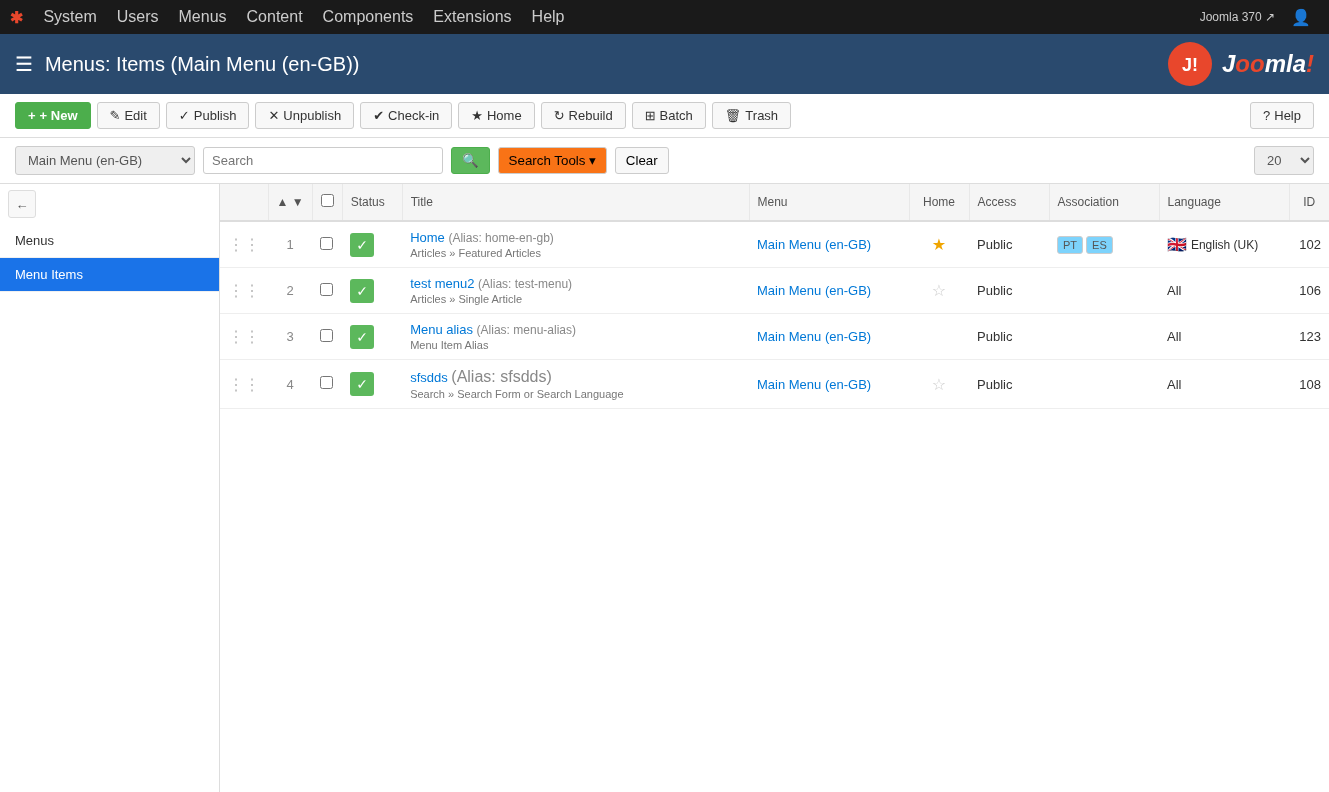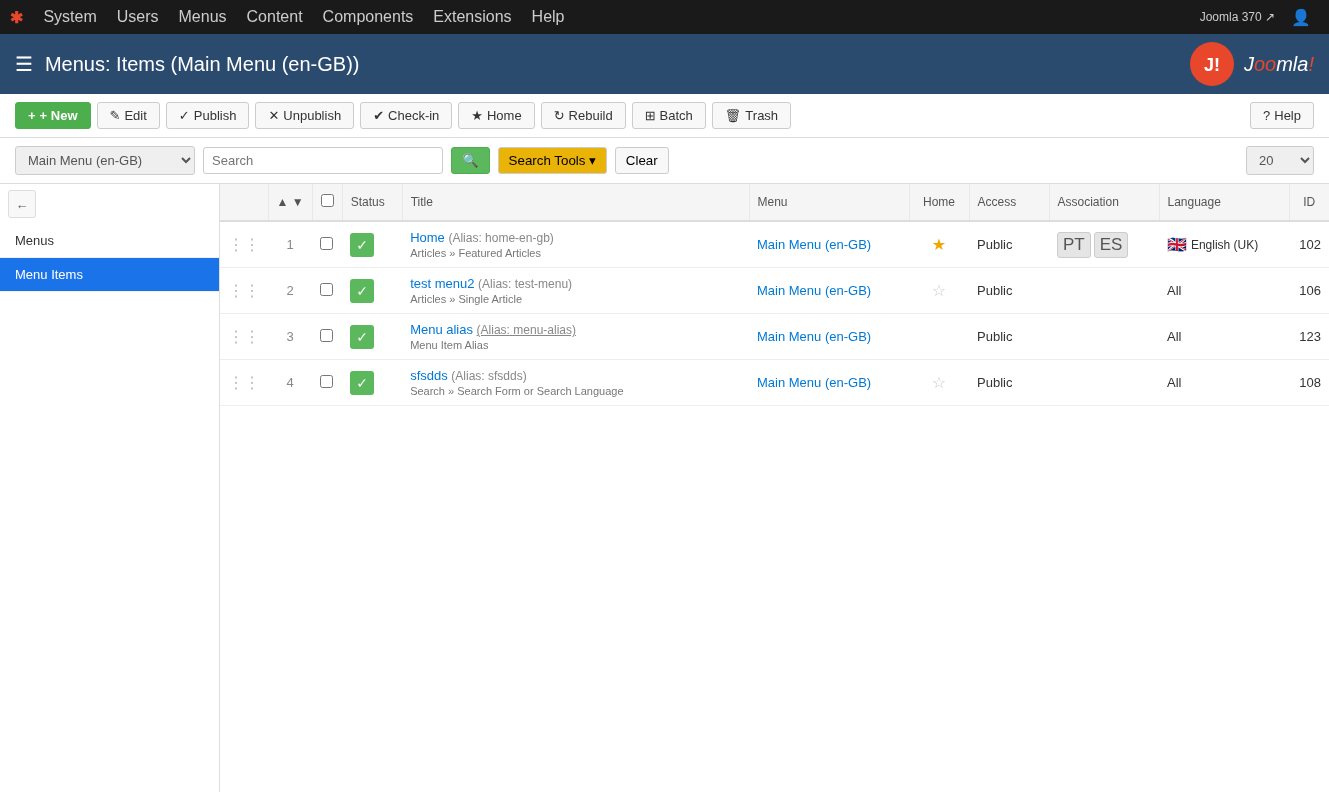--- a/index.html
+++ b/index.html
@@ -57,22 +57,22 @@
       display: flex;
       align-items: center;
       gap: 8px;
     }
     .joomla-brand-logo {
       width: 48px;
       height: 48px;
     }
     .joomla-brand-text {
       color: white;
-      font-size: 20px;
-      font-weight: normal;
+      font-size: 24px;
+      font-weight: bold;
       font-style: italic;
     }
     .joomla-brand-text span { color: #e8472c; }
 
     
     .toolbar {
       background: #fff;
       border-bottom: 1px solid #ddd;
       padding: 8px 15px;
       display: flex;
@@ -125,39 +125,39 @@
     }
     .btn-search {
       background: #5cb85c;
       border: 1px solid #4cae4c;
       color: white;
       padding: 5px 10px;
       border-radius: 3px;
       cursor: pointer;
     }
     .btn-search-tools {
-      background: #eab308;
+      background: #f97316;
       border: 1px solid #ccc;
       padding: 5px 10px;
       border-radius: 3px;
       cursor: pointer;
       display: flex;
       align-items: center;
       gap: 4px;
     }
     .btn-clear {
       background: #f8f8f8;
       border: 1px solid #ccc;
       padding: 5px 10px;
       border-radius: 3px;
       cursor: pointer;
     }
     .filter-bar-right { margin-left: auto; display: flex; gap: 6px; }
     .order-select { width: 180px; }
-    .perpage-select { width: 68px; }
+    .perpage-select { width: 60px; }
 
     
     .main-layout {
       display: flex;
       min-height: calc(100vh - 94px - 34px - 50px);
     }
     .sidebar {
       width: 220px;
       background: #fff;
       border-right: 1px solid #ddd;
@@ -259,23 +259,23 @@
       font-size: 12px;
     }
     .flag-emoji { font-size: 16px; }
 
     .assoc-badges { display: flex; gap: 3px; }
     .assoc-badge {
       display: inline-block;
       padding: 2px 5px;
       border: 1px solid #ccc;
       border-radius: 3px;
-      font-size: 17px;
+      font-size: 11px;
       color: #555;
-      background: #e5e5e5;
+      background: #7dd3fc;
       cursor: pointer;
     }
 
     .drag-handle {
       color: #bbb;
       font-size: 16px;
       cursor: grab;
     }
 
     input[type="checkbox"] { cursor: pointer; }
@@ -486,37 +486,37 @@
             <td class="col-assoc"><span></span></td>
             <td class="col-lang"><span>All</span></td>
             <td class="col-id" style="text-align: right;"><span>106</span></td>
           </tr>
           <tr>
             <td class="col-drag"><span class="drag-handle">⋮⋮</span></td>
             <td class="col-sort" style="text-align: center; color: rgb(136, 136, 136);"><span>3</span></td>
             <td class="col-check"><input type="checkbox" style=""></td>
             <td class="col-status"><span class="status-check">✓</span></td>
             <td class="col-title">
-    <a class="item-title-link">Menu alias <span style="color:#888;font-size:12px;text-decoration:underline;">(Alias: menu-alias)</span></a>
+    <a class="item-title-link">Menu alias <span style="color:#888;font-size:12px;">(Alias: menu-alias)</span></a>
     <div class="item-subtitle">Menu Item Alias</div>
   </td>
             <td class="col-menu"><span style="color:#0078d7;">Main Menu (en-GB)</span></td>
             <td class="col-home" style="text-align: center;"><span></span></td>
             <td class="col-access"><span>Public</span></td>
             <td class="col-assoc"><span></span></td>
             <td class="col-lang"><span>All</span></td>
             <td class="col-id" style="text-align: right;"><span>123</span></td>
           </tr>
           <tr>
             <td class="col-drag"><span class="drag-handle">⋮⋮</span></td>
             <td class="col-sort" style="text-align: center; color: rgb(136, 136, 136);"><span>4</span></td>
             <td class="col-check"><input type="checkbox" style=""></td>
             <td class="col-status"><span class="status-check">✓</span></td>
             <td class="col-title">
-    <a class="item-title-link">sfsdds <span style="color:#888;font-size:12px;">(Alias: sfsdds)</span></a>
+    <a class="item-title-link">sfsdds <span style="color:#888;font-size:16px;">(Alias: sfsdds)</span></a>
     <div class="item-subtitle">Search » Search Form or Search Language</div>
   </td>
             <td class="col-menu"><span style="color:#0078d7;">Main Menu (en-GB)</span></td>
             <td class="col-home" style="text-align: center;"><span class="home-star">☆</span></td>
             <td class="col-access"><span>Public</span></td>
             <td class="col-assoc"><span></span></td>
             <td class="col-lang"><span>All</span></td>
             <td class="col-id" style="text-align: right;"><span>108</span></td>
           </tr>
         </tbody>

